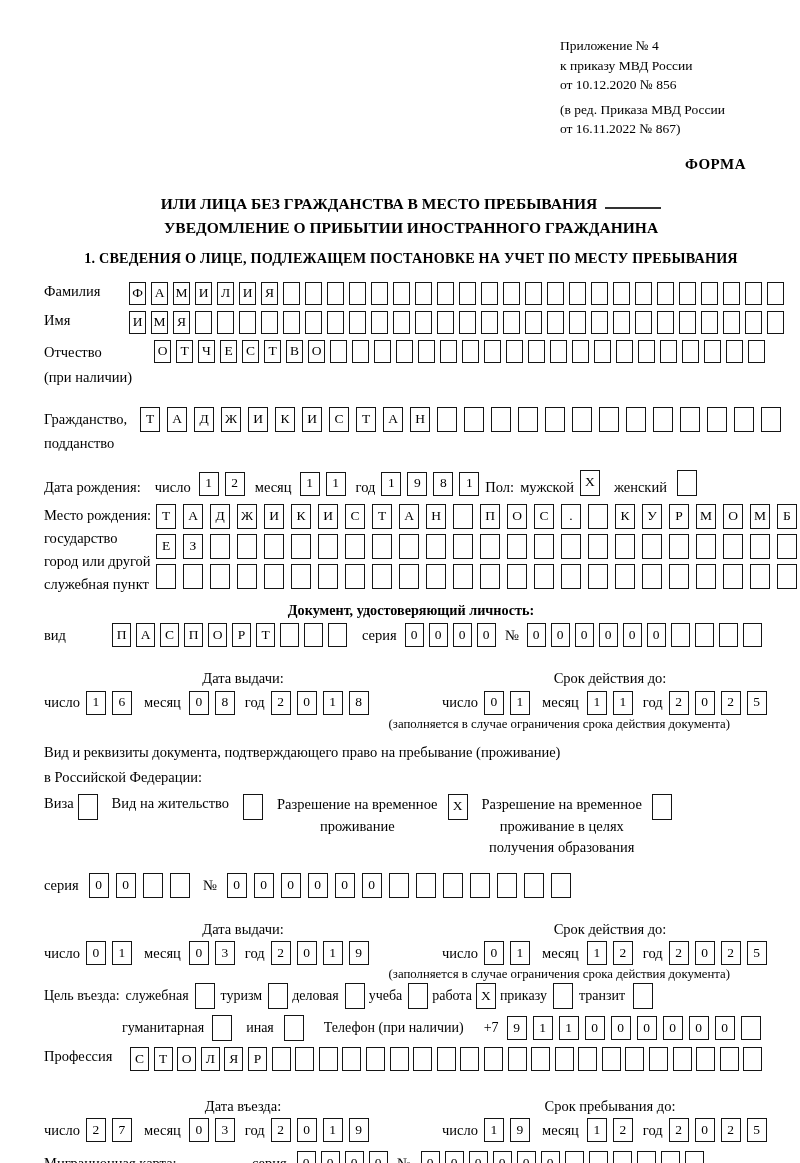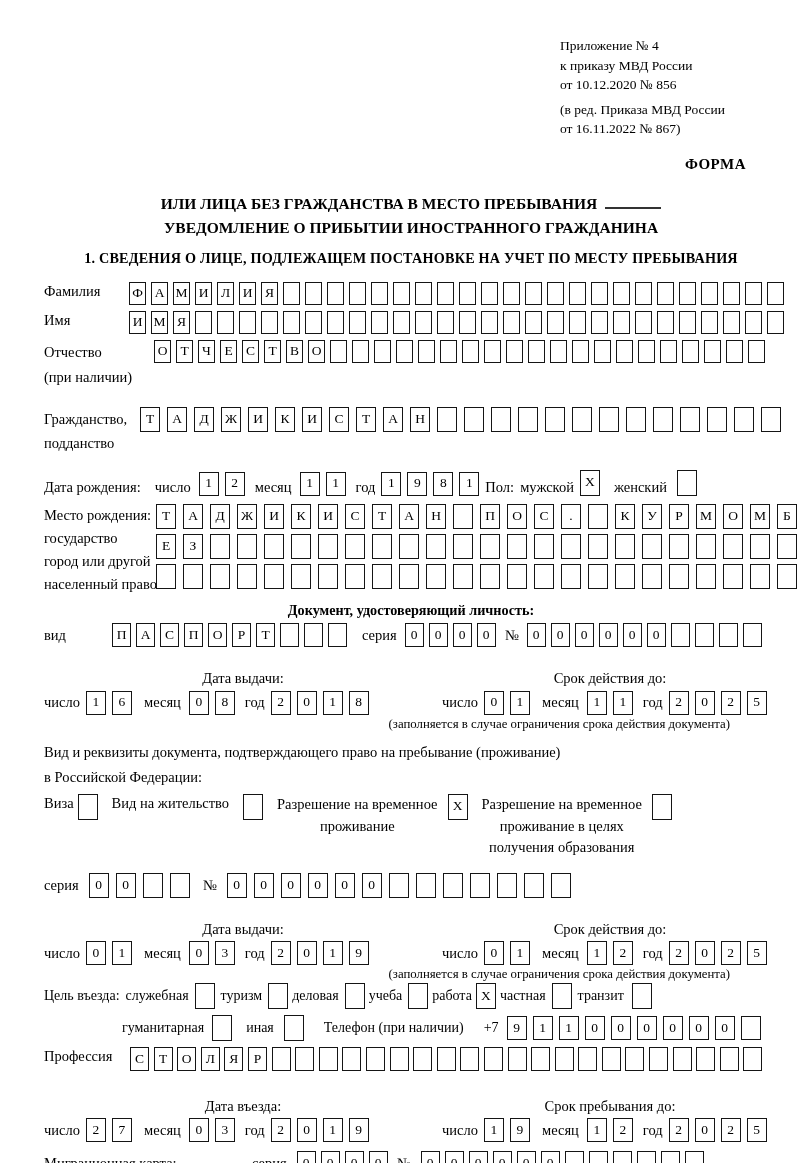--- a/index.html
+++ b/index.html
@@ -250,21 +250,21 @@
     <span class="boxes cb">
         <span class="cell"></span>
       </span>
   </div>
 
   <div class="row" style="margin-top:8px;">
     <span class="lblcol" style="width:112px;flex:0 0 auto;">
       <div>Место рождения:</div>
       <div>государство</div>
       <div>город или другой</div>
-      <div>населенный право</div>
+      <div>служебная пункт</div>
     </span>
     <span class="stack">
       <span class="boxes bm">
           <span class="cell">Т</span>
           <span class="cell">А</span>
           <span class="cell">Д</span>
           <span class="cell">Ж</span>
           <span class="cell">И</span>
           <span class="cell">К</span>
           <span class="cell">И</span>
@@ -598,21 +598,21 @@
     <span class="boxes cb">
         <span class="cell"></span>
       </span>
       <span class="sp4"></span>
     <span class="lbl">работа</span>
       <span class="sp4"></span>
     <span class="boxes cb">
         <span class="cell">X</span>
       </span>
       <span class="sp4"></span>
-    <span class="lbl">частная</span>
+    <span class="lbl">приказу</span>
       <span class="sp6"></span>
     <span class="boxes cb">
         <span class="cell"></span>
       </span>
       <span class="sp6"></span>
     <span class="lbl">транзит</span>
       <span class="sp8"></span>
     <span class="boxes cb">
         <span class="cell"></span>
       </span>

